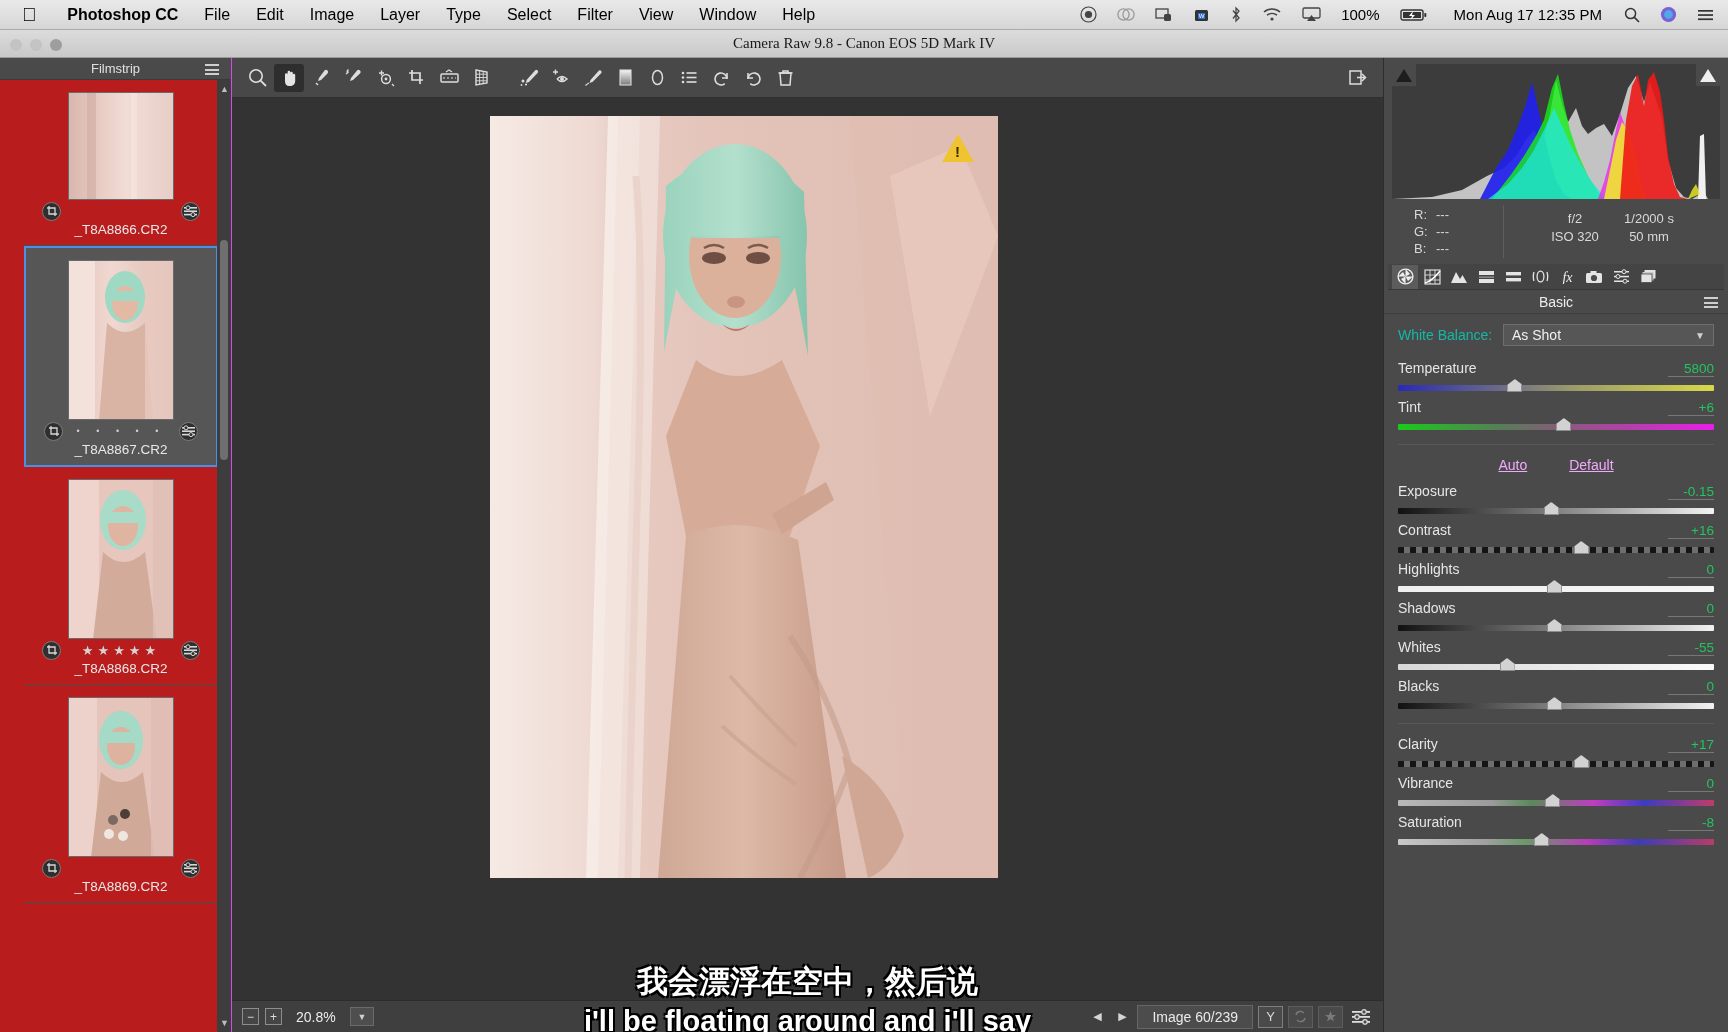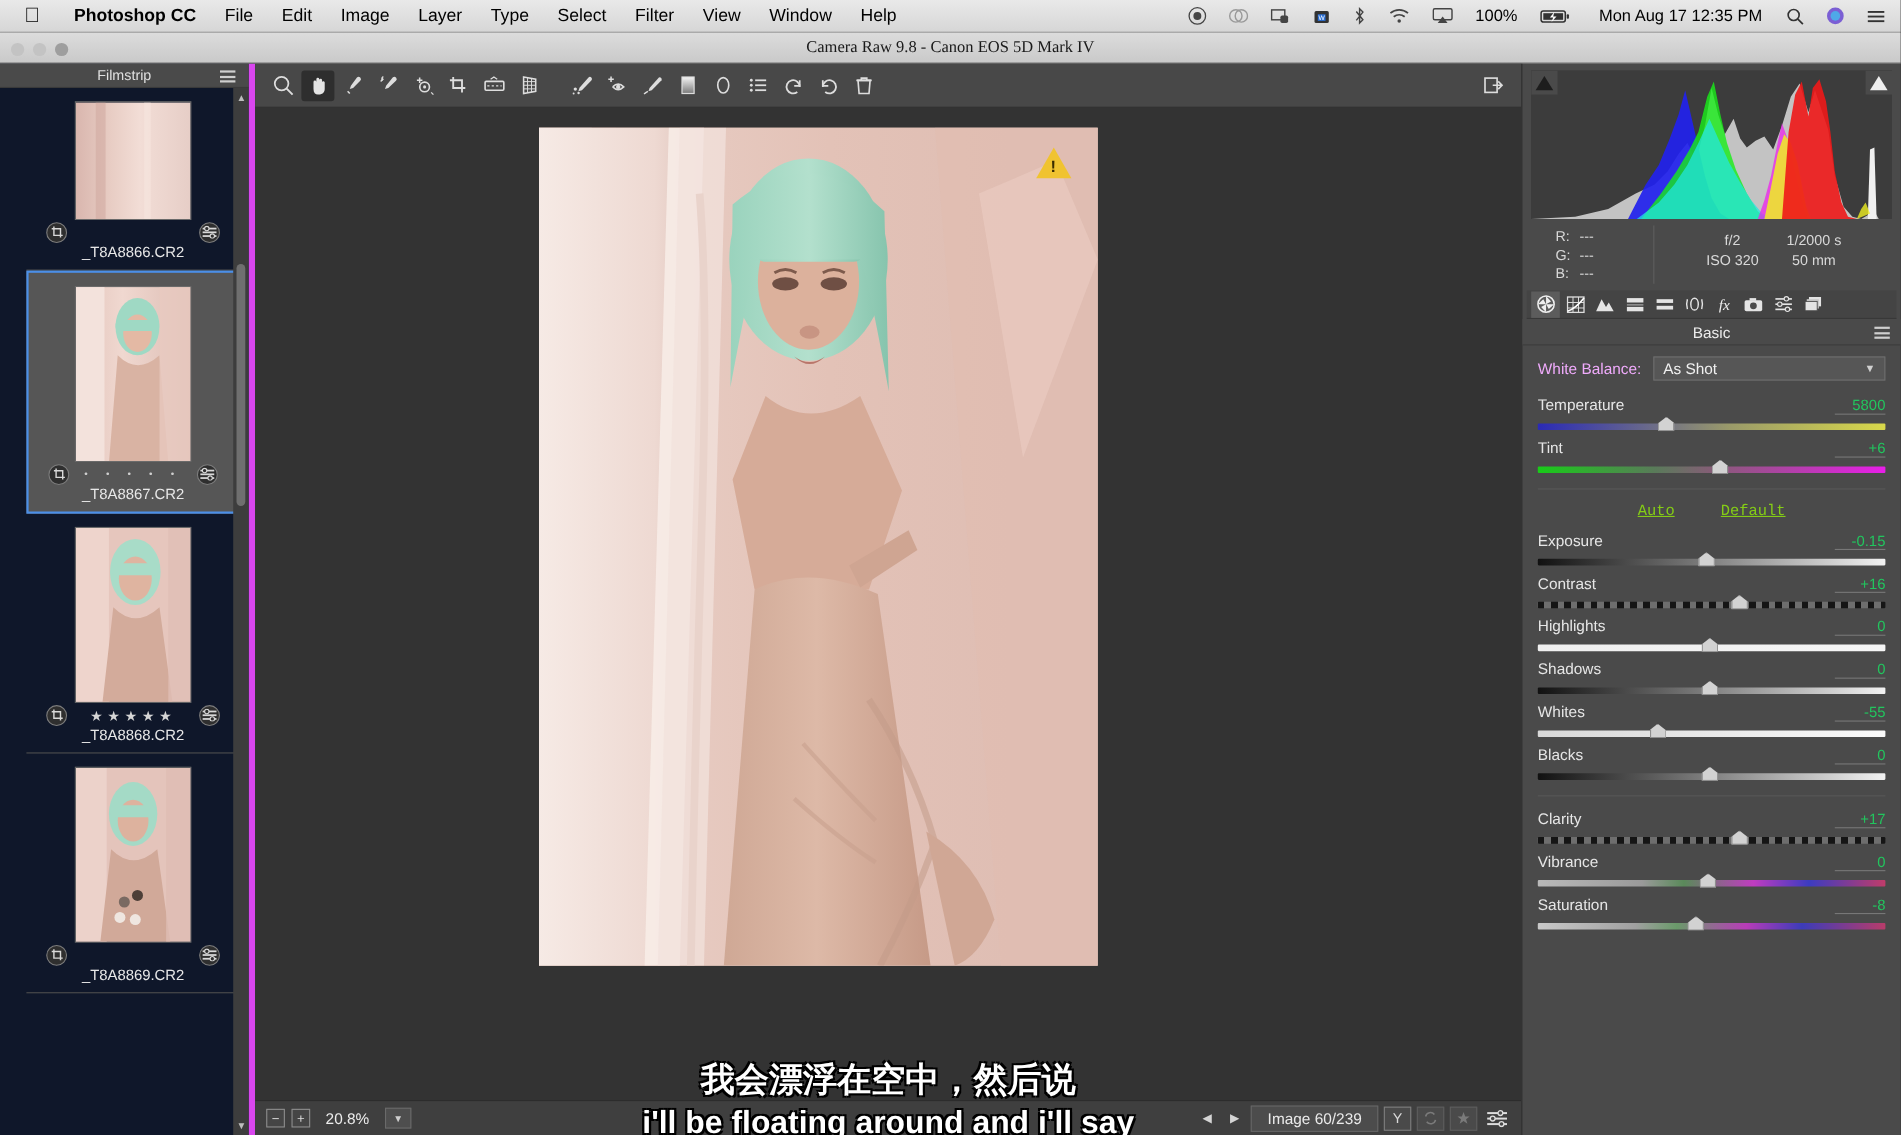--- a/index.html
+++ b/index.html
@@ -40,21 +40,21 @@
   }
   .traffic { position: absolute; left: 10px; top: 9px; display: flex; gap: 8px; }
   .traffic i { width: 12px; height: 12px; border-radius: 50%; background: #c3c3c3; display:block; }
   .traffic i.active { background: #9e9e9e; }
 
   .body { position: relative; width: 100%; height: 974px; background: #3b3b3b; display: flex; }
 
   
   .filmstrip {
     width: 232px; height: 100%;
-    background: #0f172a; border-right: 6px solid #d946ef;
+    background: #b91c1c; border-right: 1px solid #d946ef;
     position: relative;
   }
   .fs-head {
     height: 22px; background: #4a4a4a;
     display: flex; align-items: center; justify-content: center;
     font-size: 13px; color: #e0e0e0; position: relative;
     border-bottom: 1px solid #3a3a3a;
   }
   .fs-head .burger { position: absolute; right: 12px; top: 6px; width: 14px; }
   .burger span { display: block; height: 2px; background: #cfcfcf; margin-bottom: 2.5px; }
@@ -179,21 +179,21 @@
   .tab.active { background: #5c5c5c; }
   .panel-title {
     height: 24px; display: flex; align-items: center; justify-content: center;
     font-size: 14px; color: #ececec; position: relative; background: #4a4a4a;
     border-bottom: 1px solid #3d3d3d;
   }
   .panel-title .burger { position: absolute; right: 10px; top: 7px; width: 14px; }
 
   .controls { padding: 10px 14px 0 14px; }
   .wbrow { display: flex; align-items: center; margin-bottom: 14px; }
-  .wblabel { font-size: 14px; color: #f0abfc; width: 105px; }
+  .wblabel { font-size: 14px; color: #14b8a6; width: 105px; }
   .wbselect {
     flex: 1; height: 22px; background: #565656; border: 1px solid #6e6e6e;
     display: flex; align-items: center; padding: 0 8px; font-size: 14px; color: #f0f0f0;
     position: relative;
   }
   .wbselect .chev { position: absolute; right: 8px; font-size: 10px; color: #d0d0d0; }
 
   .slider { margin-bottom: 8px; }
   .slider .top { display: flex; justify-content: space-between; align-items: baseline; }
   .slider .nm { font-size: 14px; color: #e6e6e6; }
@@ -209,21 +209,21 @@
   .t-gray { background: linear-gradient(to right, #111, #f2f2f2); }
   .t-graylight { background: linear-gradient(to right, #efefef, #f6f6f6); }
   .t-whites { background: linear-gradient(to right, #d8d8d8, #fafafa); }
   .t-contrast {
     background: repeating-linear-gradient(to right, #151515 0 6px, #6e6e6e 6px 12px);
   }
   .t-vib { background: linear-gradient(to right, #b9b9b9, #9a9a9a 30%, #5a8a5a 42%, #c03cc0 62%, #3c3cc0 78%, #c03c6a); }
   .t-sat { background: linear-gradient(to right, #c9c9c9, #a0a0a0 28%, #6a9a6a 40%, #b83cb8 60%, #3c3cb8 76%, #b83c6a); }
   .divider { height: 1px; background: #585858; margin: 14px 0 12px; }
   .autorow { display: flex; justify-content: center; gap: 42px; margin: 4px 0 10px; }
-  .autorow a { font-size: 14px; color: #84cc16; text-decoration: underline; font-family: Liberation Mono, monospace; }
+  .autorow a { font-size: 14px; color: #f0abfc; text-decoration: underline; }
 </style>
 </head>
 <body>
 
 <div id="app">
 
   <div class="menubar">
     <span class="apple"></span>
     <span class="mi bold">Photoshop CC</span>
     <span class="mi">File</span>

